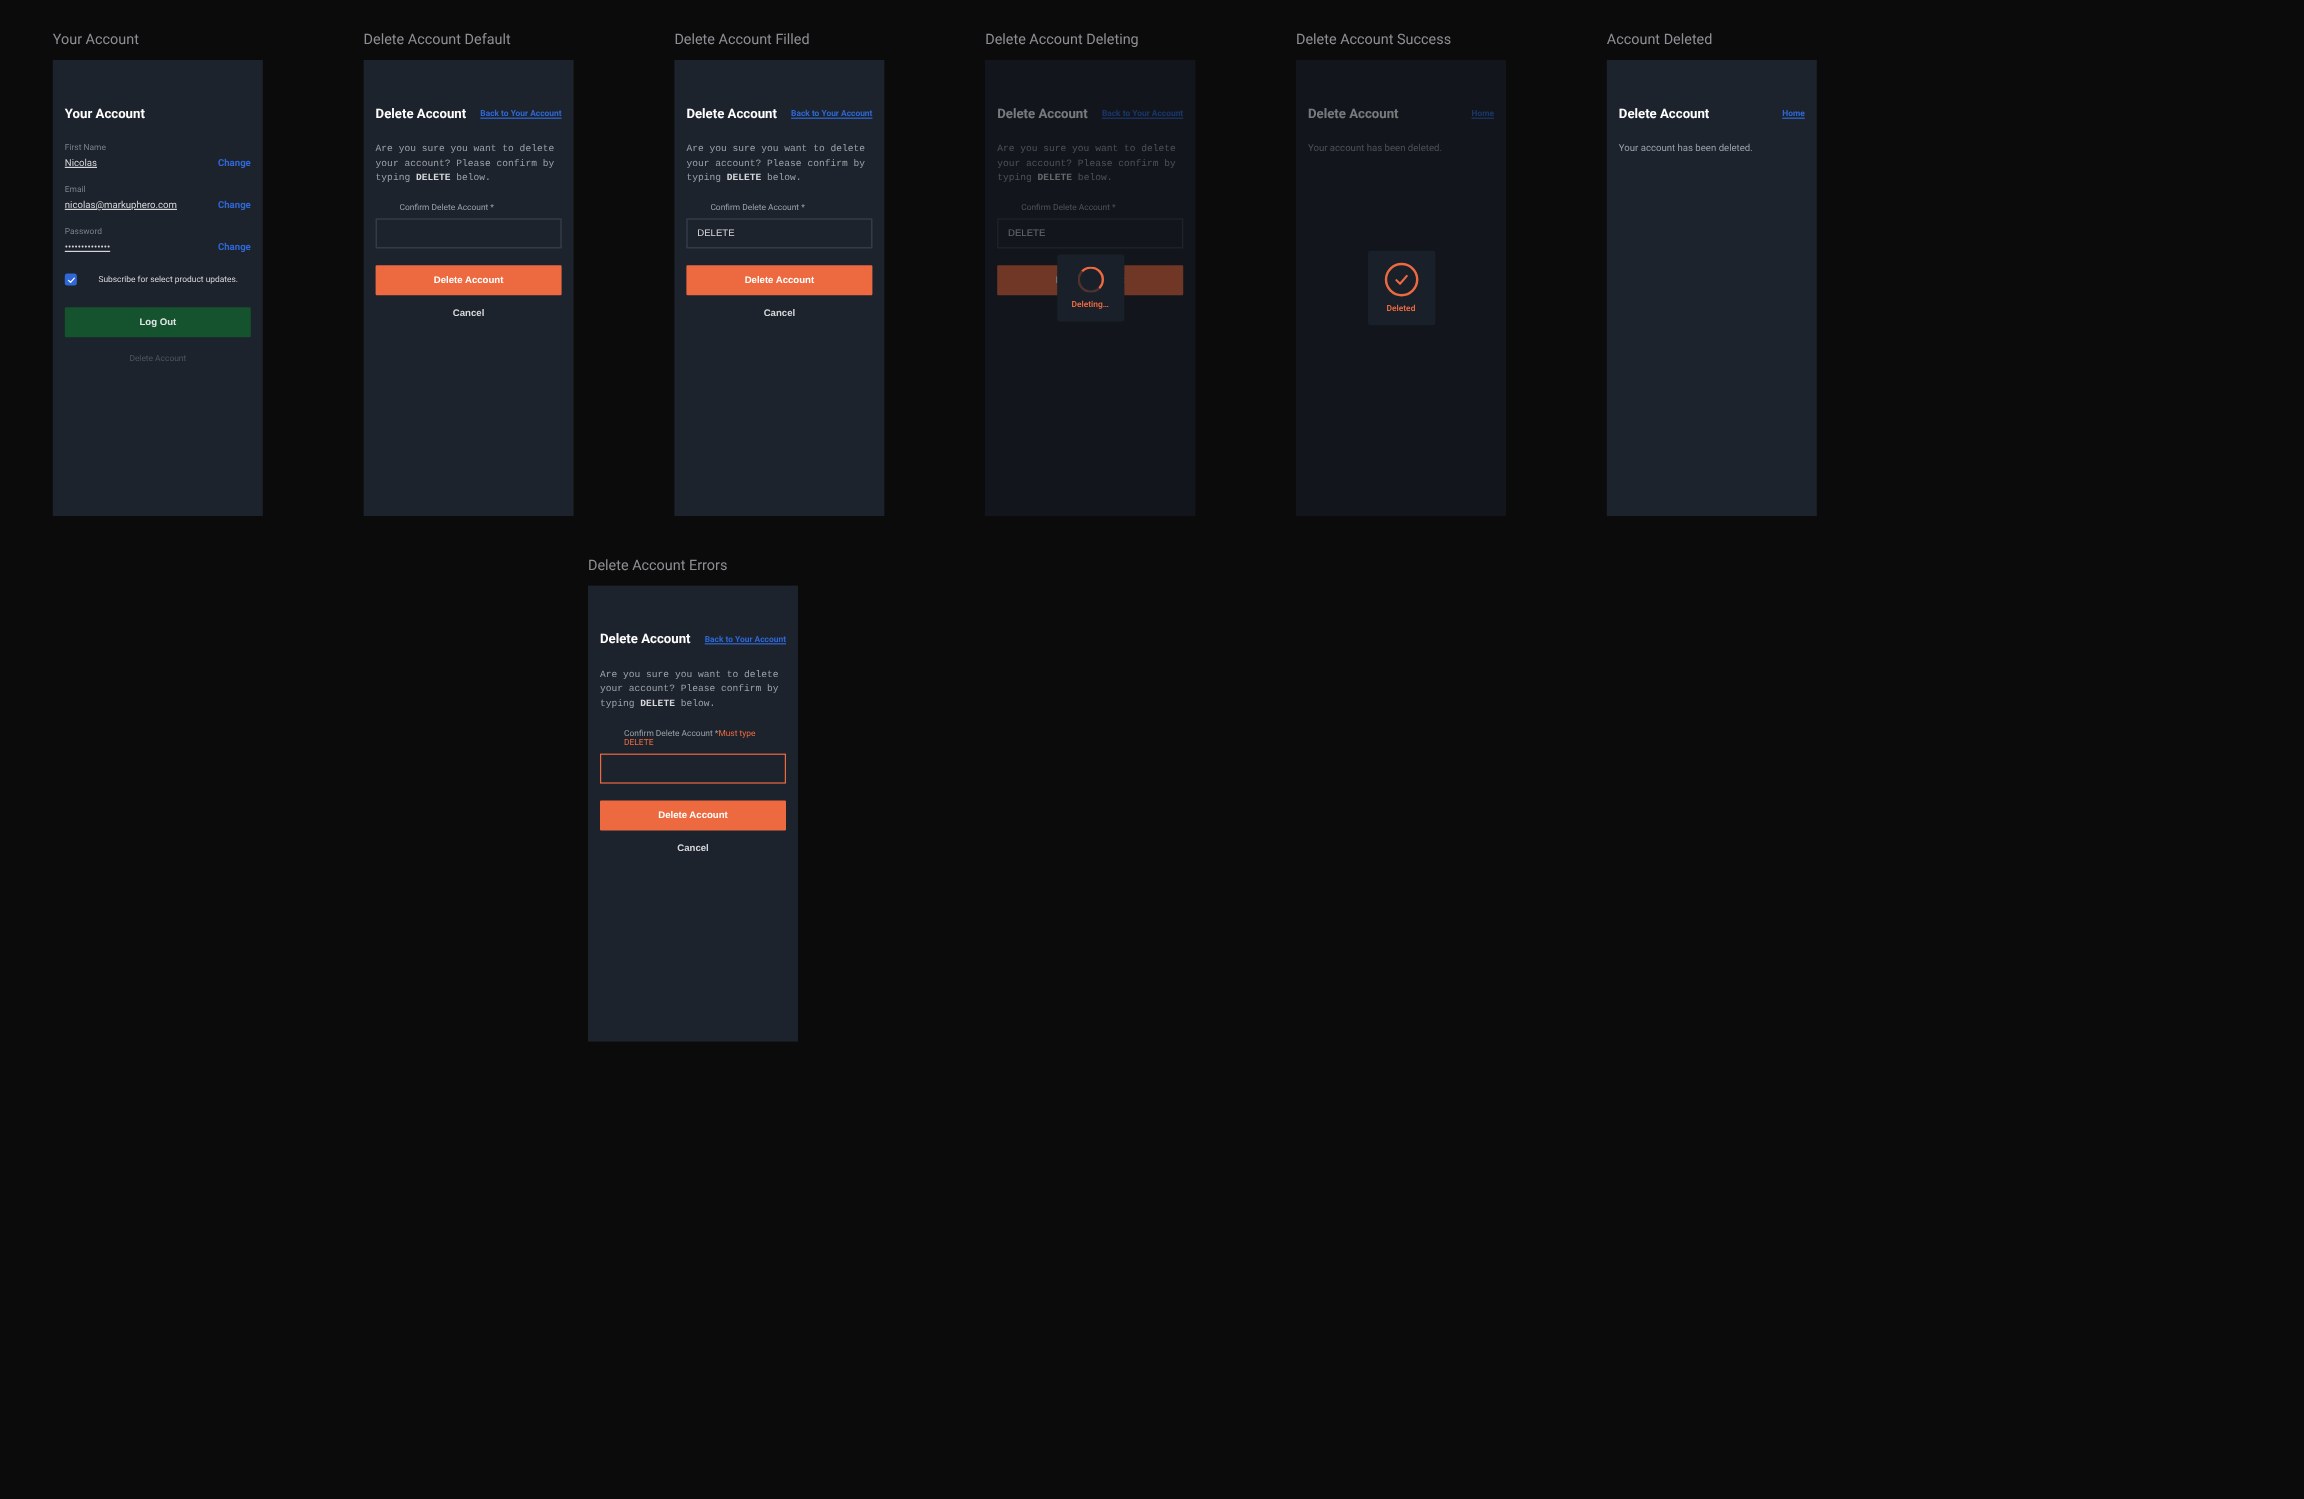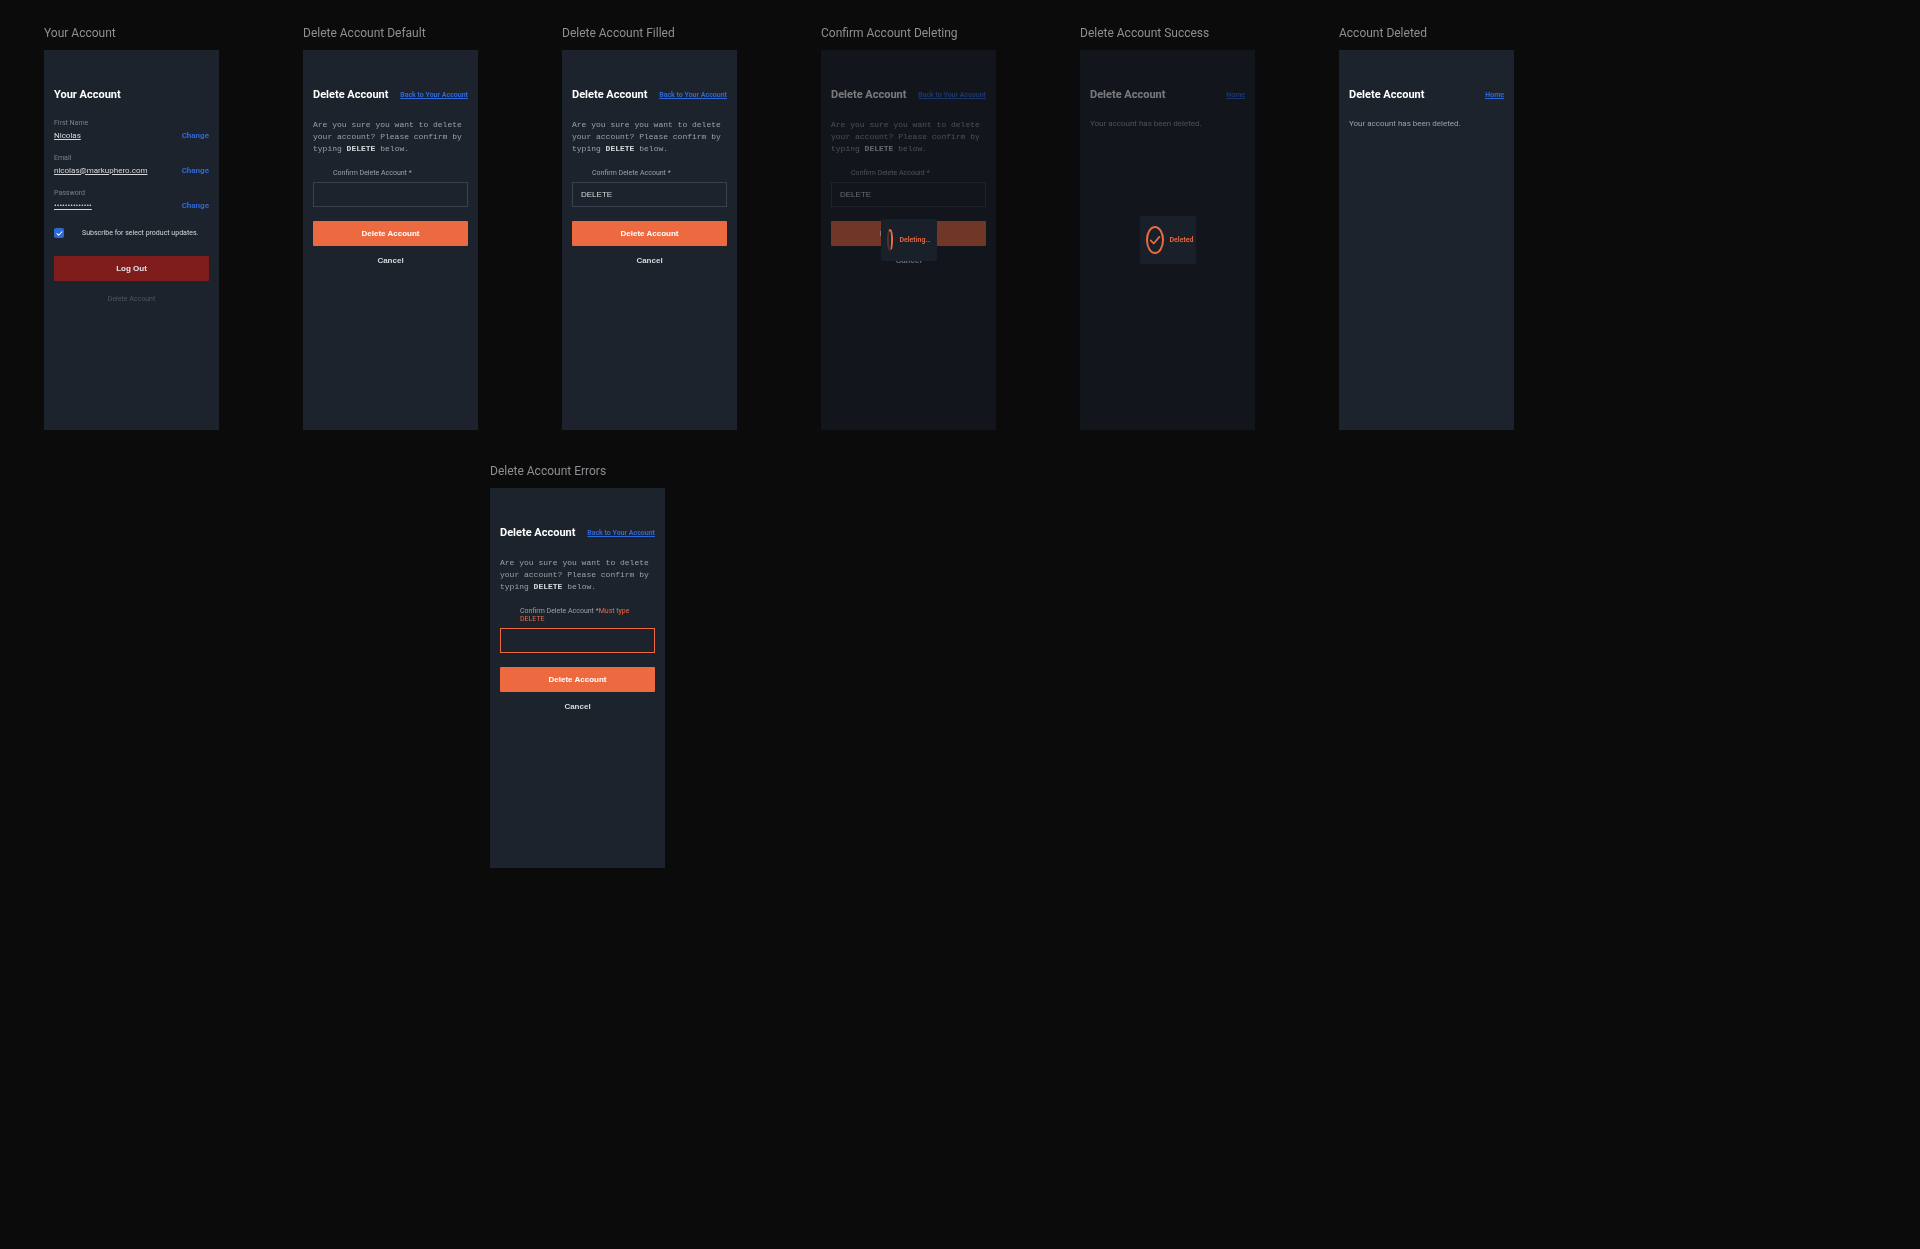--- a/index.html
+++ b/index.html
@@ -100,21 +100,21 @@
     width: 100%;
     border: none;
     font-size: 8px;
     font-weight: 700;
     padding: 8px 0;
     cursor: pointer;
     text-align: center;
     border-radius: 1px;
   }
   .btn-secondary {
-    background: #7f1d1d;
+    background: #14532d;
     color: #e3e5e8;
   }
   .btn-danger {
     background: #ed6a40;
     color: #ffffff;
   }
   .btn-ghost {
     background: transparent;
     color: #d6d7da;
     padding: 10px 0;
@@ -160,21 +160,21 @@
     pointer-events: none;
   }
   .modal {
     position: absolute;
     top: 50%; left: 50%;
     transform: translate(-50%, -50%);
     background: #1a2029;
     width: 56px;
     padding: 10px 6px;
     display: flex;
-    flex-direction: row;
+    flex-direction: column;
     align-items: center;
     gap: 6px;
     z-index: 2;
     border-radius: 2px;
   }
   .modal-label { font-size: 7px; color: #ed6a40; font-weight: 600;}
   .spinner {
     width: 22px; height: 22px;
     border: 2.5px solid rgba(237,106,64,0.25);
     border-top-color: #ed6a40;
@@ -273,21 +273,21 @@
         <span>Are you sure you want to delete your account? Please confirm by typing </span><strong>DELETE</strong><span> below.</span>
       </div>
       <span class="input-label">Confirm Delete Account *</span>
       <input class="text-input" value="DELETE" style="">
       <button class="btn btn-danger">Delete Account</button>
       <button class="btn btn-ghost">Cancel</button>
     </div>
   </div>
 
   <div class="col">
-    <div class="frame-label">Confirm Account Deleting</div>
+    <div class="frame-label">Delete Account Deleting</div>
     <div class="panel tall">
       <div class="panel-header">
         <div class="panel-title">Delete Account</div>
         <span class="panel-link">Back to Your Account</span>
       </div>
       <div class="prompt-text">
         <span>Are you sure you want to delete your account? Please confirm by typing </span><strong>DELETE</strong><span> below.</span>
       </div>
       <span class="input-label">Confirm Delete Account *</span>
       <input class="text-input" value="DELETE" style="">

